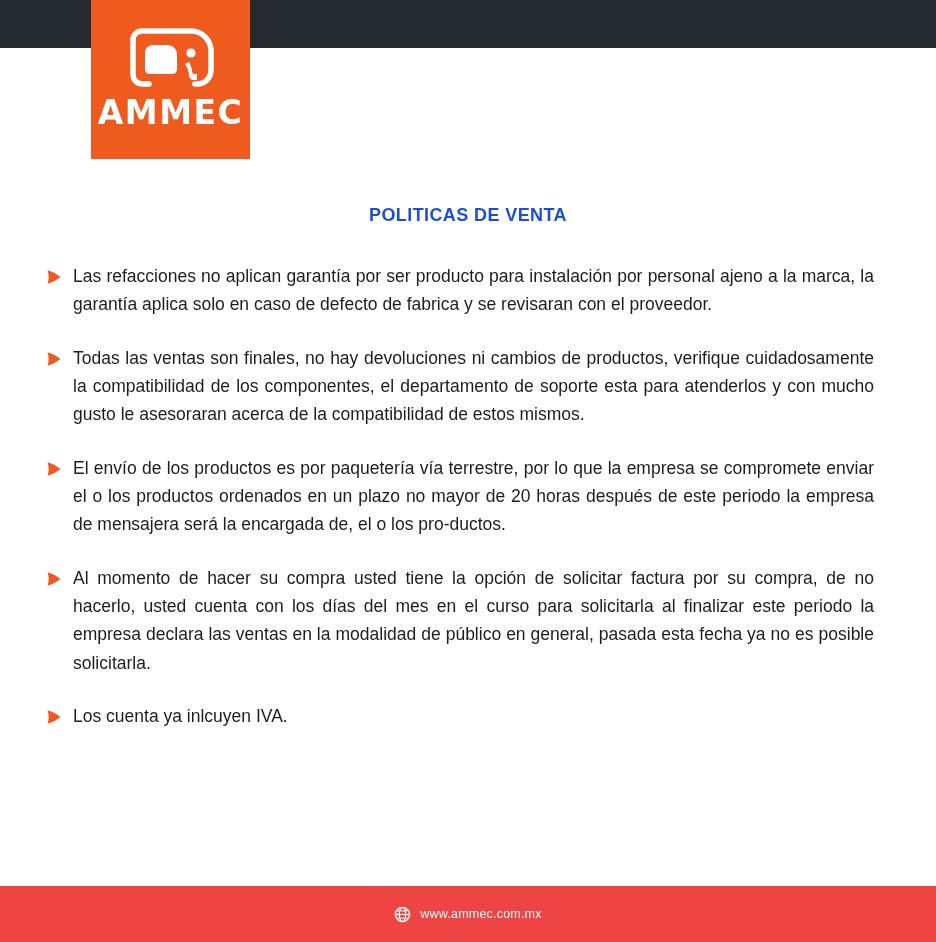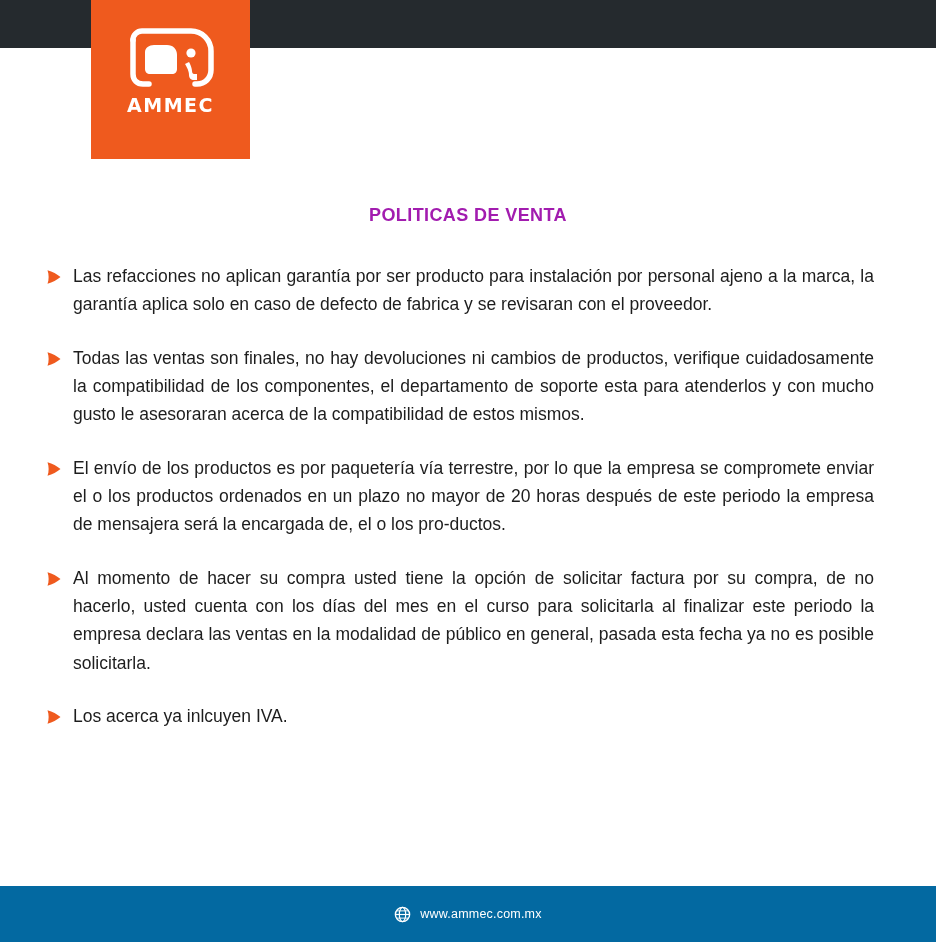--- a/index.html
+++ b/index.html
@@ -48,40 +48,40 @@
 
   .logo-mark {
     margin-top: 26px;
     width: 92px;
     height: 62px;
   }
 
   .logo-word {
     margin-top: 8px;
     color: #ffffff;
-    font-size: 19px;
+    font-size: 33px;
     font-weight: bold;
     letter-spacing: 1.5px;
     font-family: "DejaVu Sans", sans-serif;
     line-height: 1;
   }
 
   
   .content {
     position: absolute;
     top: 159px;
     left: 0;
     width: 936px;
   }
 
   .doc-title {
     text-align: center;
     font-size: 18px;
     font-weight: bold;
-    color: #a21caf;
+    color: #1d4ed8;
     letter-spacing: 0.4px;
     margin-top: 46px;
     margin-bottom: 0;
     font-family: "Liberation Sans", sans-serif;
   }
 
   .policy-list {
     margin: 0;
     padding: 0;
     list-style: none;
@@ -114,21 +114,21 @@
     display: block;
   }
 
   
   .footer-bar {
     position: absolute;
     left: 0;
     bottom: 0;
     width: 936px;
     height: 56px;
-    background: #0369a1;
+    background: #ef4444;
     display: flex;
     align-items: center;
     justify-content: center;
     gap: 9px;
   }
 
   .footer-icon {
     width: 17px;
     height: 17px;
     display: block;
@@ -194,21 +194,21 @@
         <svg class="bullet-icon" viewBox="0 0 16 16" aria-hidden="true">
           <path d="M1.5 1.2 C6.5 2.4 11 5.2 14.5 8 C11 10.8 6.5 13.6 1.5 14.8 C3 11 3 5 1.5 1.2 Z" fill="#ef5a1e"></path>
         </svg>
         <span class="policy-text">Al momento de hacer su compra usted tiene la opción de solicitar factura por su compra, de no hacerlo, usted cuenta con los días del mes en el curso para solicitarla al finalizar este periodo la empresa declara las ventas en la modalidad de público en general, pasada esta fecha ya no es posible solicitarla.</span>
       </li>
 
       <li class="policy-item">
         <svg class="bullet-icon" viewBox="0 0 16 16" aria-hidden="true">
           <path d="M1.5 1.2 C6.5 2.4 11 5.2 14.5 8 C11 10.8 6.5 13.6 1.5 14.8 C3 11 3 5 1.5 1.2 Z" fill="#ef5a1e"></path>
         </svg>
-        <span class="policy-text">Los acerca ya inlcuyen IVA.</span>
+        <span class="policy-text">Los cuenta ya inlcuyen IVA.</span>
       </li>
 
     </ul>
   </div>
 
   <div class="footer-bar">
     <svg class="footer-icon" viewBox="0 0 16 16" aria-hidden="true">
       <circle cx="8" cy="8" r="6.7" fill="none" stroke="#ffffff" stroke-width="1.3"></circle>
       <ellipse cx="8" cy="8" rx="3" ry="6.7" fill="none" stroke="#ffffff" stroke-width="1.1"></ellipse>
       <line x1="1.3" y1="8" x2="14.7" y2="8" stroke="#ffffff" stroke-width="1.1"></line>

